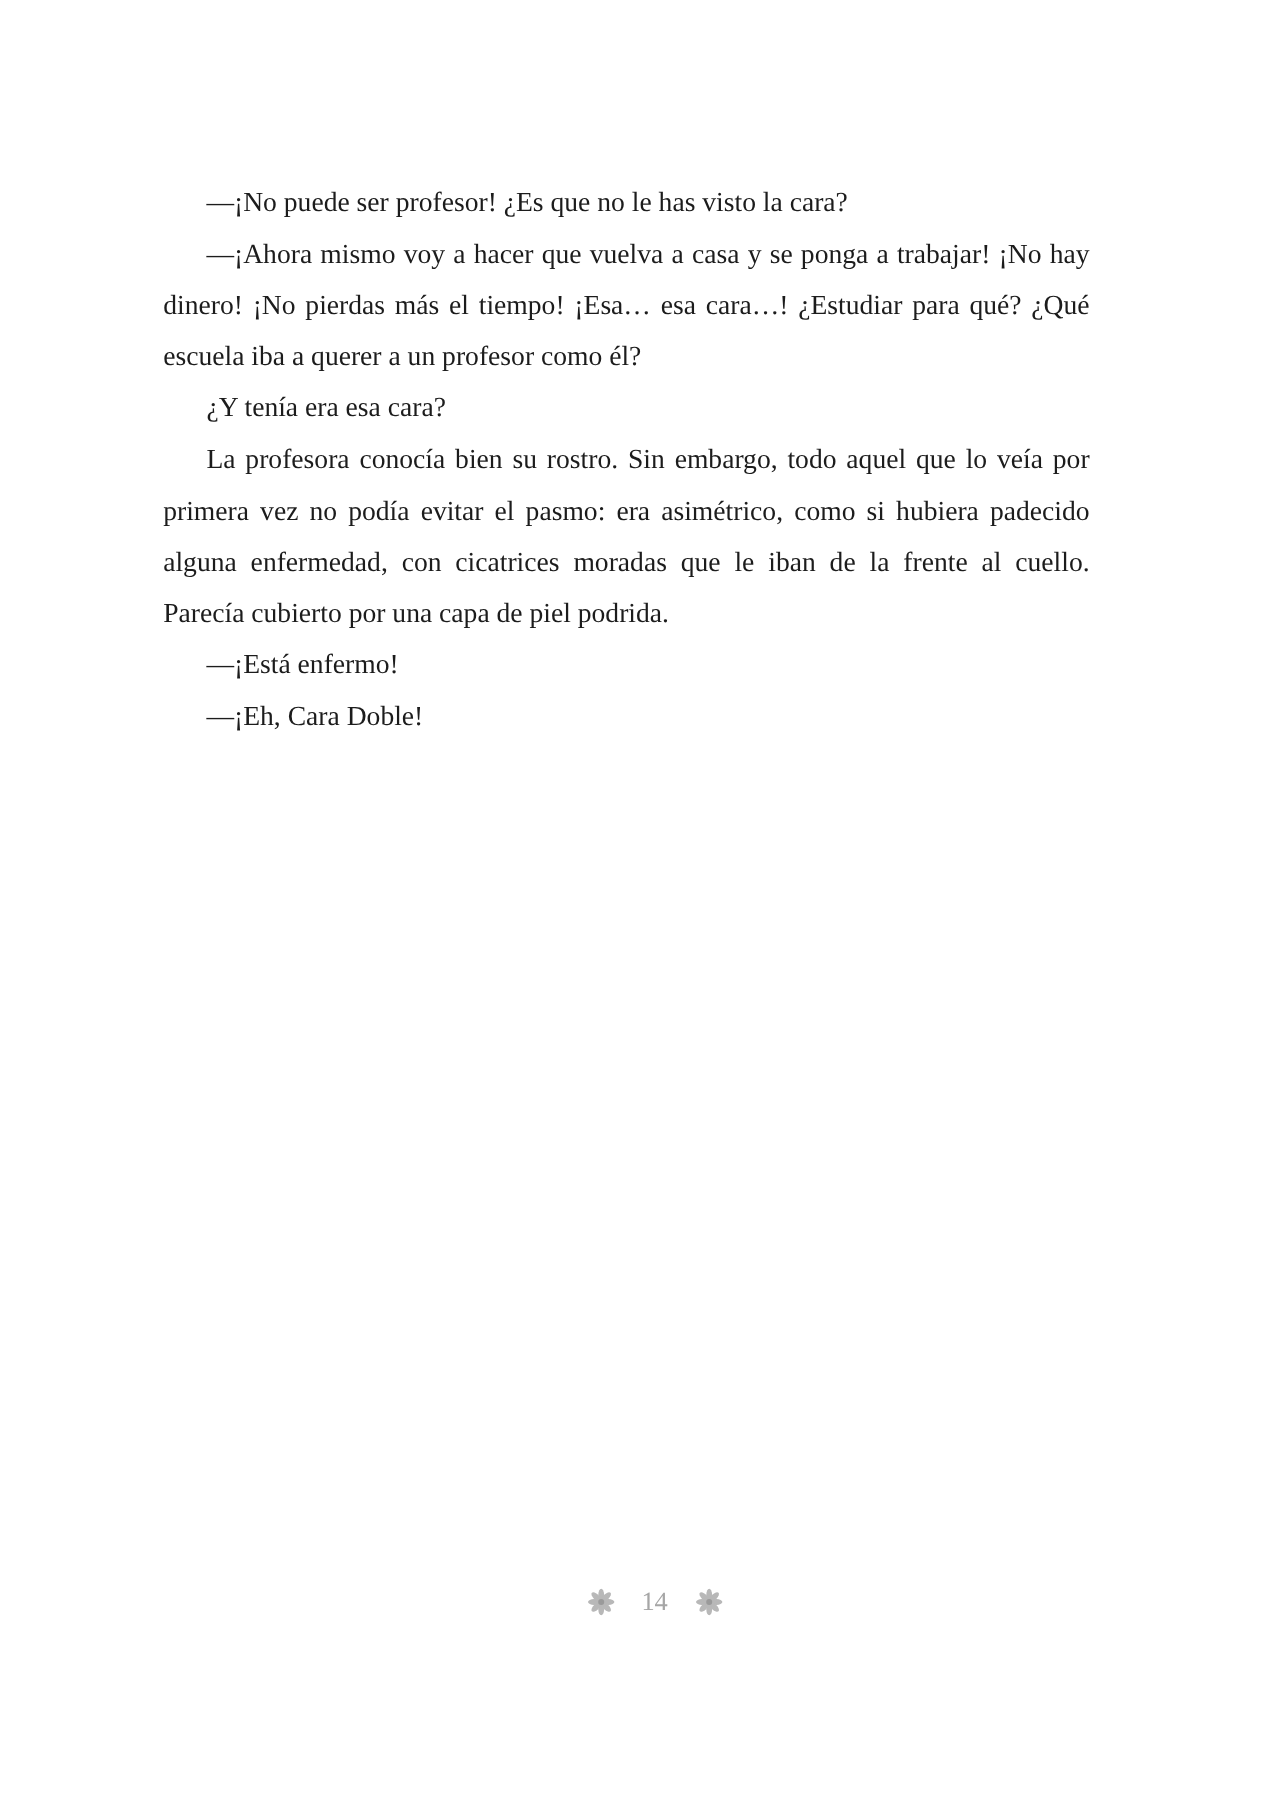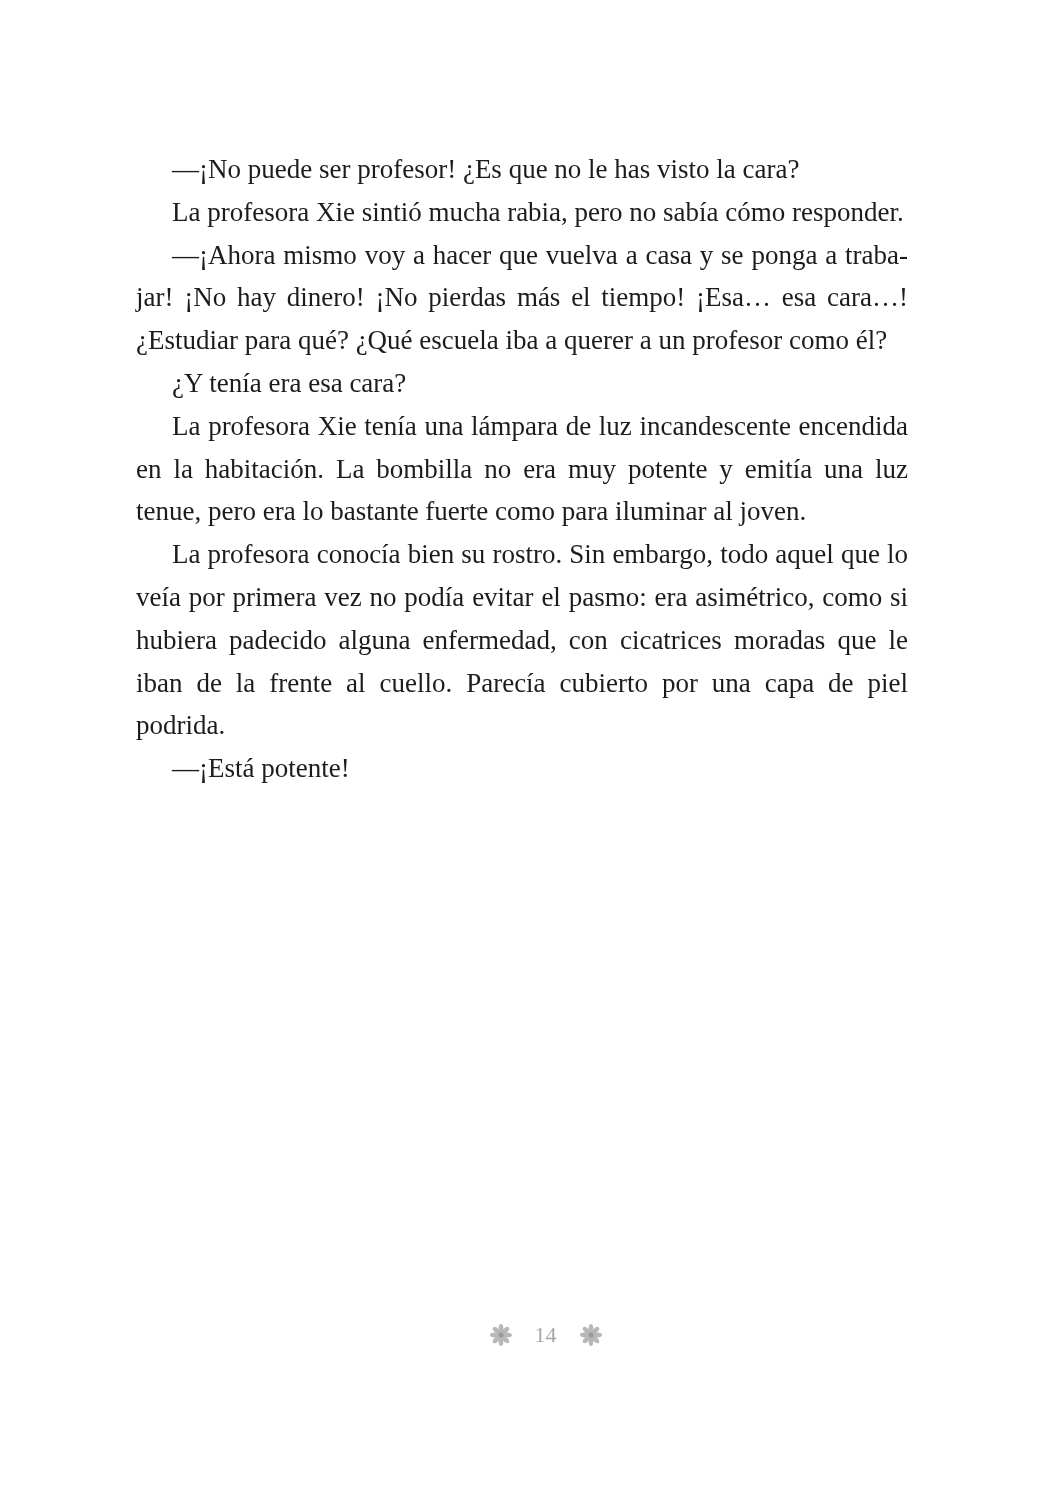--- a/index.html
+++ b/index.html
@@ -1,42 +1,41 @@
 <!DOCTYPE html>
 <html><head>
   <meta charset="utf-8">
   <style>
     html, body { margin: 0; padding: 0; background: #ffffff; }
     body { width: 1057px; height: 1500px; position: relative; overflow: hidden; }
     .page {
       position: absolute; left: 136px; top: 148px; width: 772px;
       font-family: "Liberation Serif", "DejaVu Serif", serif;
-      font-size: 27px; line-height: 42.8px; color: #1c1c1c;
+      font-size: 23px; line-height: 42.8px; color: #1c1c1c;
       text-align: justify; hyphens: manual;
     }
     .para { margin: 0; text-indent: 36px; }
     .footer {
       position: absolute; left: 0; width: 1057px; top: 1322px;
       display: flex; justify-content: center; align-items: center; gap: 22px;
       font-family: "Liberation Serif", "DejaVu Serif", serif;
       color: #a6a6a6; font-size: 22px; padding-left: 17px;
     }
     .orn { width: 24px; height: 24px; display: inline-block; }
   </style>
 </head>
 <body>
 
 <div class="page">
   <p class="para">—¡No puede ser profesor! ¿Es que no le has visto la cara?</p>
-  <p class="para">La profesora Xie sintió mucha rabia, pero no sabía cómo responder.</p>
   <p class="para">—¡Ahora mismo voy a hacer que vuelva a casa y se ponga a traba­jar! ¡No hay dinero! ¡No pierdas más el tiempo! ¡Esa… esa cara…! ¿Estudiar para qué? ¿Qué escuela iba a querer a un profesor como él?</p>
   <p class="para">¿Y tenía era esa cara?</p>
-  <p class="para">La profesora Xie tenía una lámpara de luz incandescente encen­dida en la habitación. La bombilla no era muy potente y emitía una luz tenue, pero era lo bastante fuerte como para iluminar al joven.</p>
   <p class="para">La profesora conocía bien su rostro. Sin embargo, todo aquel que lo veía por primera vez no podía evitar el pasmo: era asimétrico, como si hubiera padecido alguna enfermedad, con cicatrices mora­das que le iban de la frente al cuello. Parecía cubierto por una capa de piel podrida.</p>
-  <p class="para">—¡Está potente!</p>
+  <p class="para">—¡Está enfermo!</p>
+  <p class="para">—¡Eh, Cara Doble!</p>
 </div>
 
 <div class="footer">
   <svg class="orn" viewBox="-12 -12 24 24">
     <g fill="#b8b8b8">
       <ellipse cx="0" cy="-6" rx="2.4" ry="5"></ellipse>
       <ellipse cx="0" cy="-6" rx="2.4" ry="5" transform="rotate(45)"></ellipse>
       <ellipse cx="0" cy="-6" rx="2.4" ry="5" transform="rotate(90)"></ellipse>
       <ellipse cx="0" cy="-6" rx="2.4" ry="5" transform="rotate(135)"></ellipse>
       <ellipse cx="0" cy="-6" rx="2.4" ry="5" transform="rotate(180)"></ellipse>

